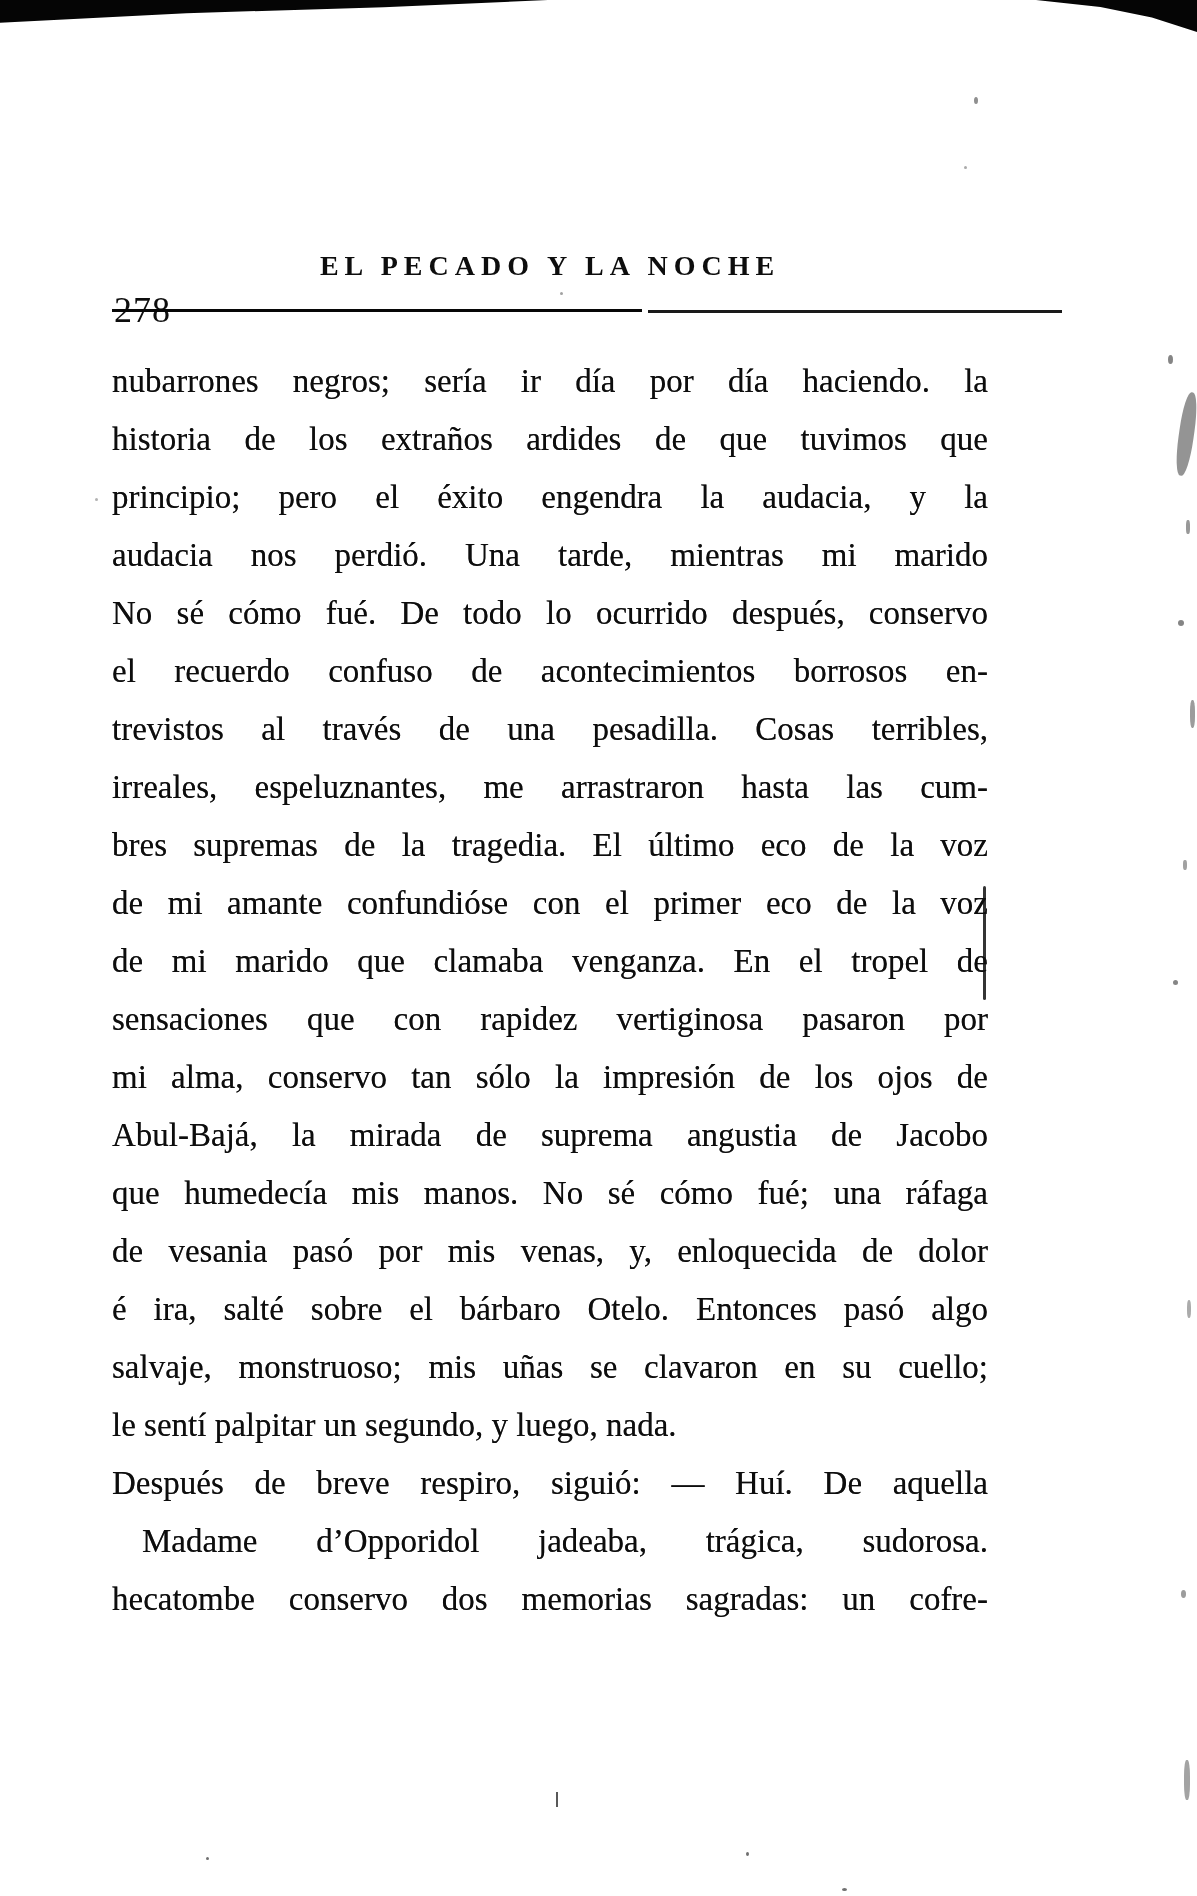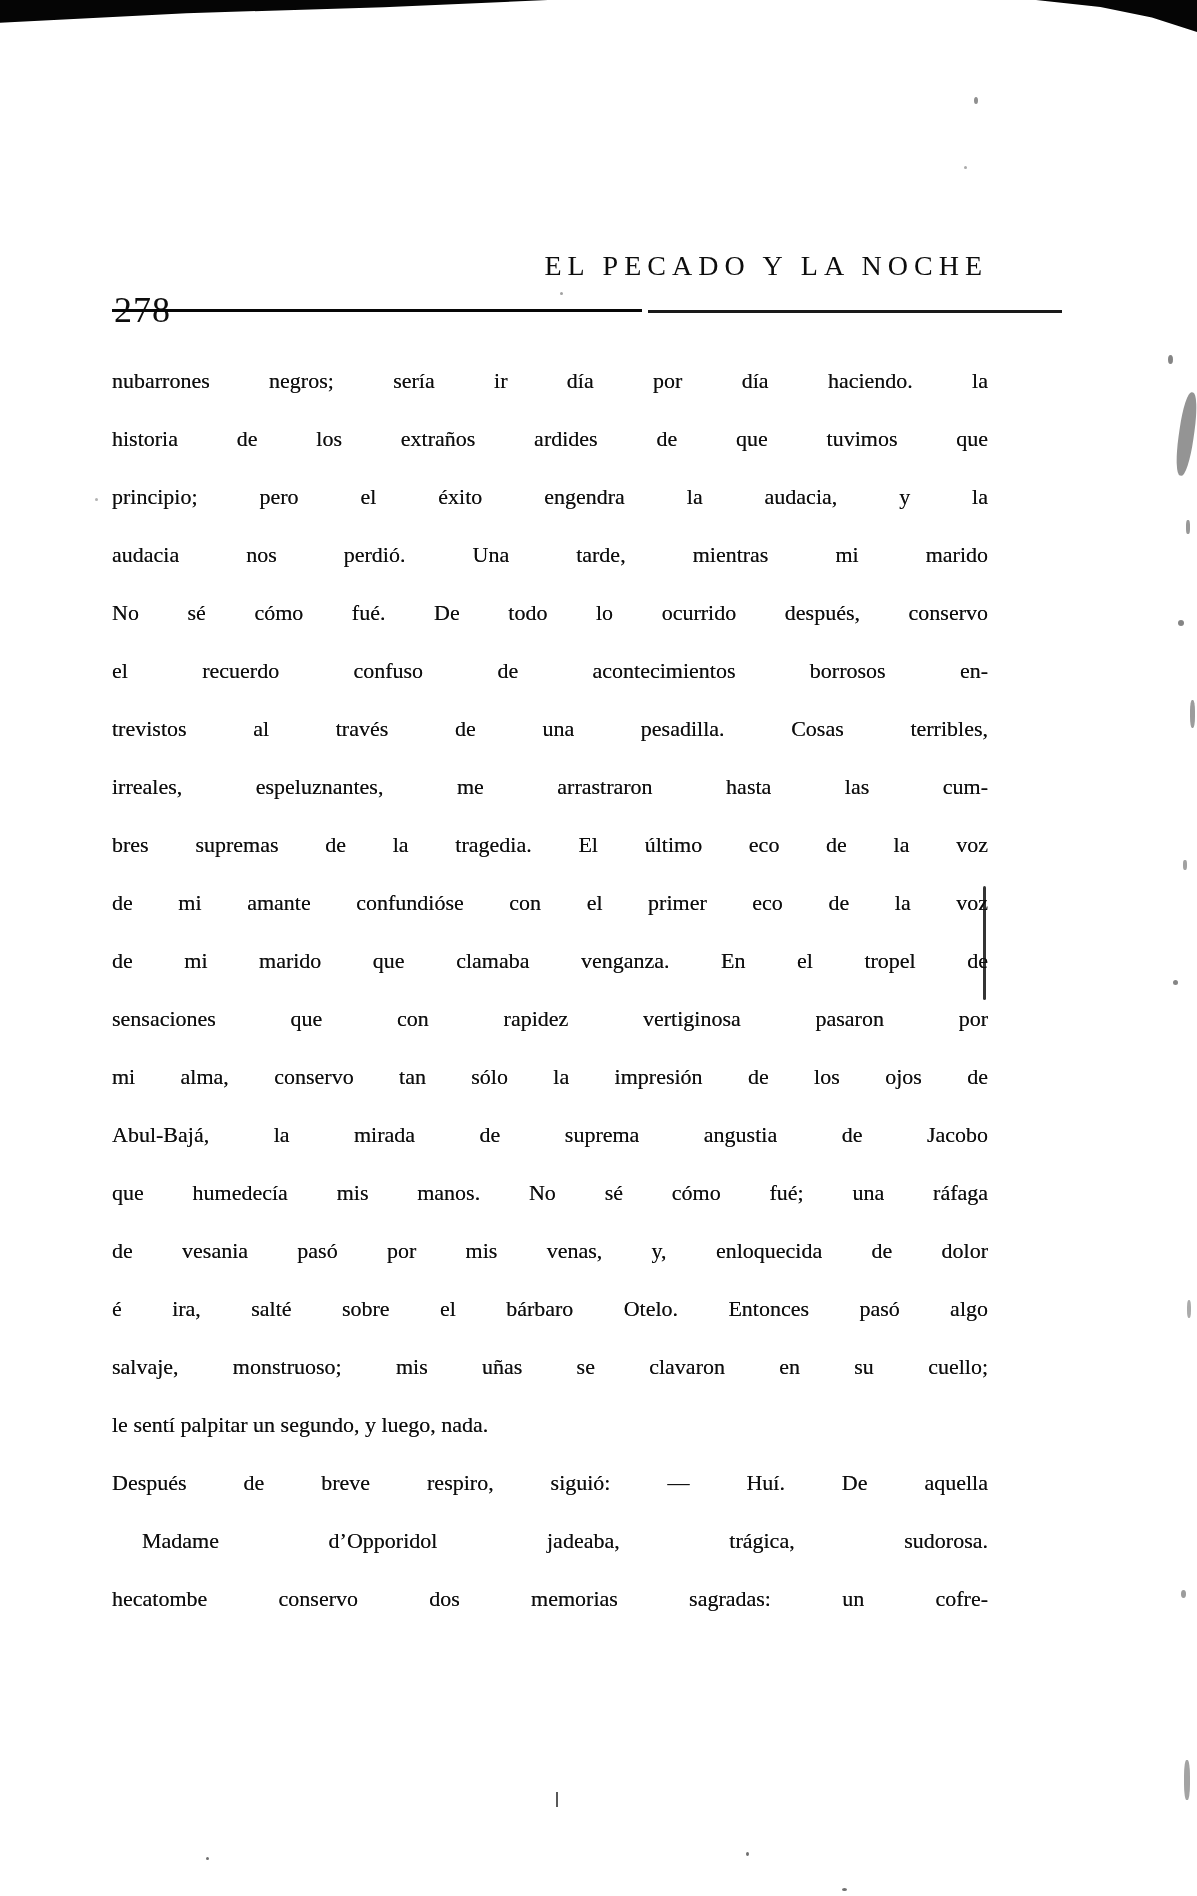--- a/index.html
+++ b/index.html
@@ -27,38 +27,39 @@
     top: 0;
     font-size: 36px;
     letter-spacing: 1px;
     margin-top: 43px;
   }
   .running-title {
     position: absolute;
     left: 0;
     right: 0;
     top: 4px;
-    text-align: right;
+    text-align: center;
     font-size: 28px;
     letter-spacing: 6px;
     white-space: nowrap;
+    font-weight: bold;
   }
 
   
   .rule-seg { position: absolute; background: #070707; }
   .rule-a { left: 112px; top: 309px; width: 530px; height: 3px; }
   .rule-b { left: 648px; top: 310px; width: 414px; height: 3px; opacity: .92; }
 
   
   .text-block {
     position: absolute;
     left: 112px;
     top: 352px;
     width: 876px;
-    font-size: 22px;
+    font-size: 33px;
     line-height: 58px;
     text-shadow: 0 0 0.5px rgba(10,10,10,0.65);
   }
   .line {
     height: 58px;
     overflow: hidden;
     text-align: justify;
     text-align-last: justify;
   }
   .line::after { content: ""; display: inline-block; width: 100%; height: 0; }

